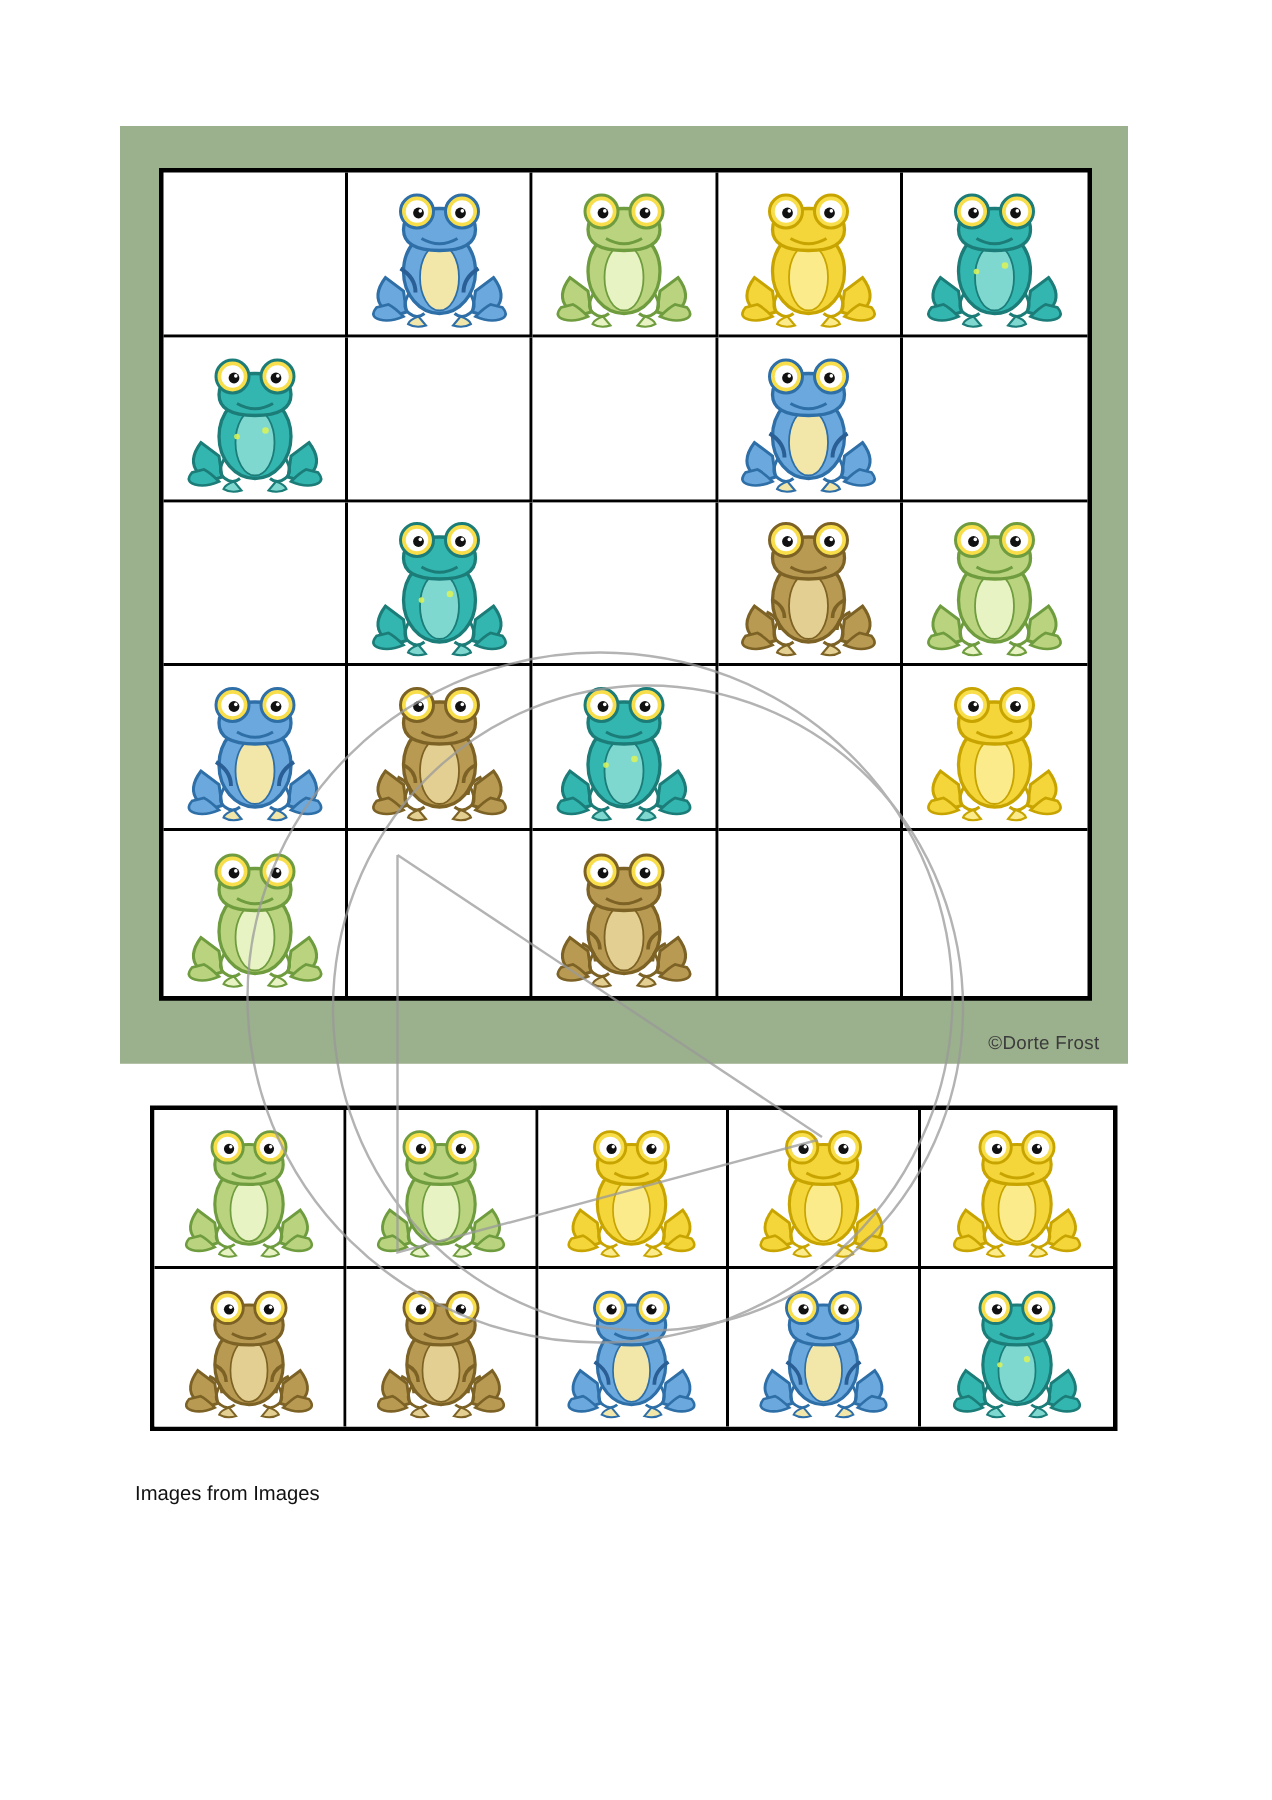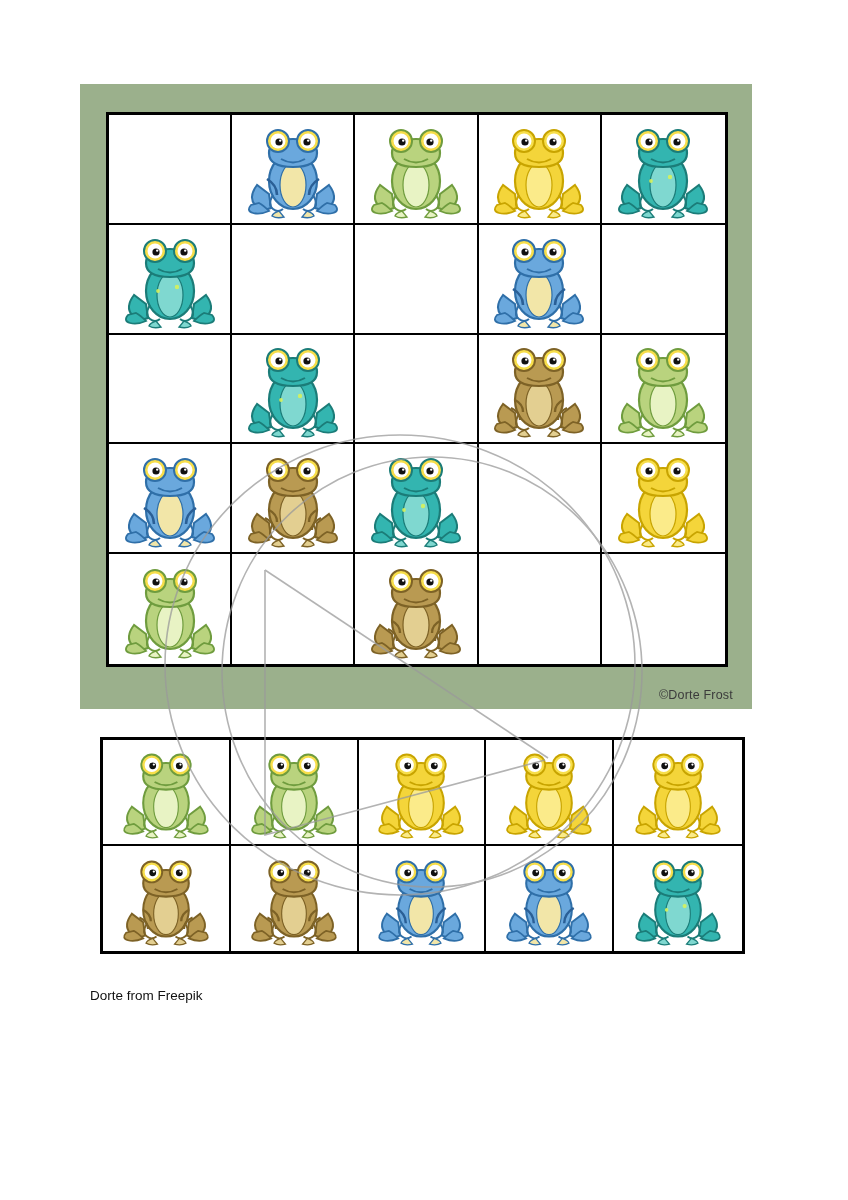--- a/index.html
+++ b/index.html
@@ -953,21 +953,21 @@
     <circle cx="36" cy="23" r="3.6" fill="#111111"></circle>
     <circle cx="64" cy="23" r="3.6" fill="#111111"></circle>
     <circle cx="37.2" cy="21.6" r="1.2" fill="#ffffff"></circle>
     <circle cx="65.2" cy="21.6" r="1.2" fill="#ffffff"></circle>
 
     <path d="M38 40 q12 7 24 0" fill="none" stroke="#1b7c78" stroke-width="2"></path>
   </svg>
       </div>
     </div>
 
-  <div class="credit">Dorte from Freepik</div>
+  <div class="credit">Images from Images</div>
 
   <svg class="artifact" viewBox="0 0 848 1200">
     <g fill="none" stroke="#9a9a9a" stroke-width="1.6" opacity="0.75">
       <ellipse cx="400" cy="665" rx="235" ry="230"></ellipse>
       <ellipse cx="432" cy="672" rx="210" ry="215"></ellipse>
       <path d="M265 570 L265 835 L545 760"></path>
       <path d="M265 570 L548 758"></path>
     </g>
   </svg>
 

